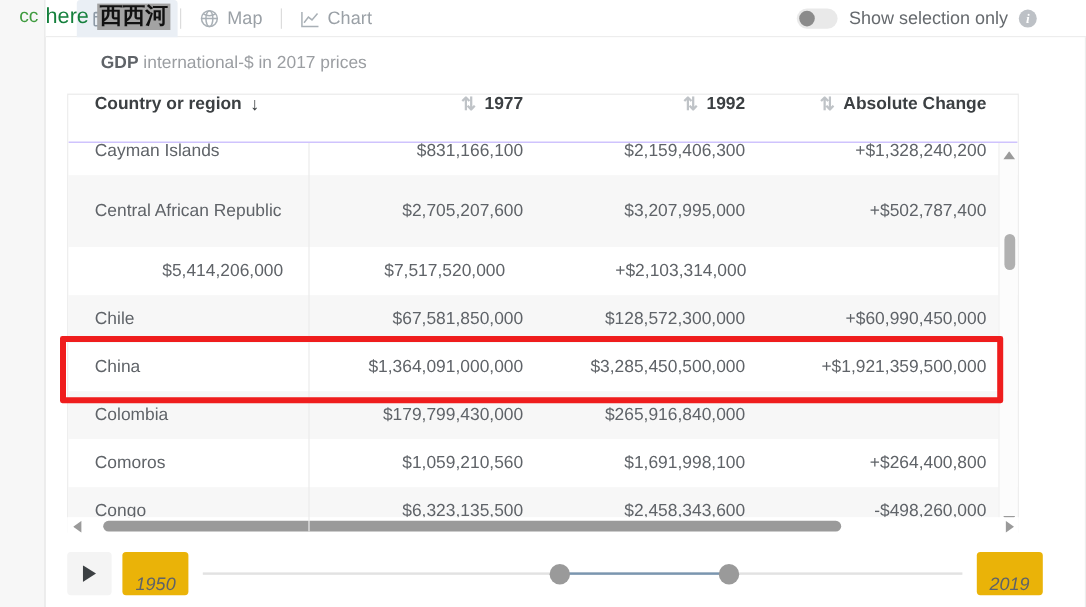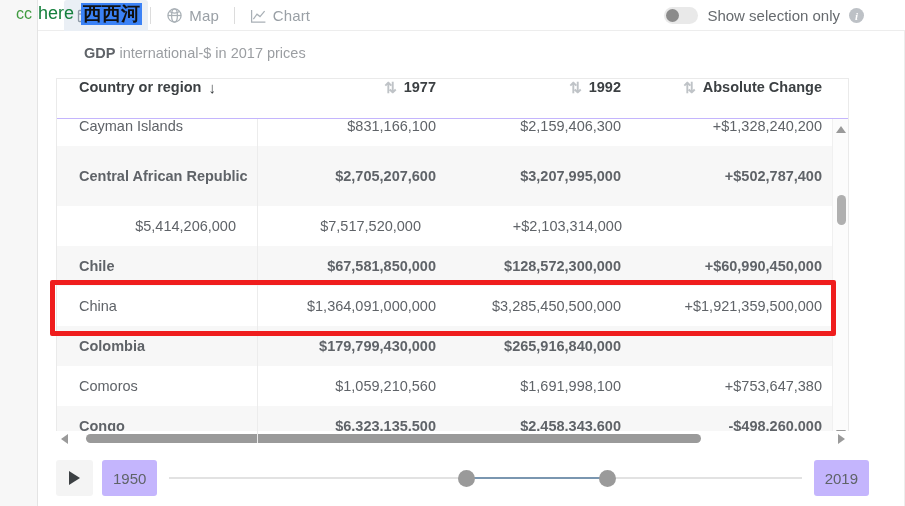--- a/index.html
+++ b/index.html
@@ -40,21 +40,21 @@
   
   .wm {
     position: absolute; left: 0; top: 0; height: 27px;
     display: flex; align-items: center; z-index: 40;
     pointer-events: none;
   }
   .wm-cc   { color: #3f9b3f; font-size: 16px; font-weight: 400; padding-left: 16px; }
   .wm-here { color: #15803d; font-size: 18px; font-weight: 400; padding-left: 6px; }
   .wm-cn {
     color: #111; font-size: 19px; font-weight: 700; margin-left: 7px;
-    background: #3b82f6; padding: 1px 2px 2px 2px; line-height: 1;
+    background: #a3a3a3; padding: 1px 2px 2px 2px; line-height: 1;
     font-family: "DejaVu Sans", sans-serif;
   }
 
   
   .sel-only {
     position: absolute; right: 41px; top: 0; height: 31px;
     display: flex; align-items: center; gap: 9px; justify-content: flex-end;
   }
   .toggle {
     width: 34px; height: 17px; border-radius: 9px; background: #e9e9e9;
@@ -105,21 +105,21 @@
   .sortable { cursor: pointer; }
   .sorticon { color: #bfc3c7; font-size: 15px; line-height: 1; }
   .sorticon.active { color: #3c4043; }
 
   .tbody {
     position: absolute; left: 0; top: 40px; right: 0; bottom: 0;
     overflow: hidden;
   }
   .rows { position: absolute; left: 0; top: -13px; width: 100%; }
   .row { display: flex; align-items: center; min-height: 40px; background: #fff; }
-  .row.alt { background: #f7f7f7; font-weight: bold; }
+  .row.alt { background: #f7f7f7; }
   .row.tall { min-height: 60px; }
   .cell { font-size: 14.5px; color: #5f6368; }
   .cell.c0 { width: 200px; padding-left: 22px; color: #5f6368; }
   .cell.c1 { width: 185px; text-align: right; padding-right: 6px; }
   .cell.c2 { width: 185px; text-align: right; padding-right: 6px; }
   .cell.c3 { width: 205px; text-align: right; padding-right: 10px; }
   .colsep {
     position: absolute; left: 200px; top: 0; bottom: 0; width: 1px;
     background: #ececec; z-index: 1;
   }
@@ -162,23 +162,23 @@
   .timebar {
     position: absolute; left: 56px; top: 458px; width: 813px; height: 40px;
     display: flex; align-items: center;
   }
   .playbtn {
     width: 37px; height: 36px; background: #f4f4f4; border-radius: 3px;
     display: flex; align-items: center; justify-content: center; cursor: pointer; flex: none;
   }
   .yearbox {
     height: 36px; min-width: 52px; padding: 0 11px; margin-left: 9px;
-    background: #c4b5fd; border-radius: 3px;
-    display: flex; align-items: center; justify-content: center;
-    font-size: 15px; color: #5f6368; cursor: pointer; flex: none;
+    background: #eab308; border-radius: 3px;
+    display: flex; align-items: flex-end; justify-content: center;
+    font-size: 15px; color: #5f6368; cursor: pointer; flex: none; font-style: italic;
   }
   .yearbox.right { margin-left: 0; margin-right: 0; }
   .slider { position: relative; flex: 1; height: 36px; margin: 0 12px; }
   .strack { position: absolute; left: 0; right: 0; top: 17px; height: 2px; background: #e2e2e2; }
   .sfill  { position: absolute; top: 17px; height: 2px; background: #7a96b0; left: 47%; right: 30.5%; }
   .shandle {
     position: absolute; top: 10px; width: 17px; height: 17px; border-radius: 50%;
     background: #9a9a9a; cursor: pointer;
   }
   .shandle.lo { left: 45.6%; }
@@ -318,21 +318,21 @@
         <div class="row alt">
           <div class="cell c0">Colombia</div>
           <div class="cell c1">$179,799,430,000</div>
           <div class="cell c2">$265,916,840,000</div>
         </div>
 
         <div class="row">
           <div class="cell c0">Comoros</div>
           <div class="cell c1">$1,059,210,560</div>
           <div class="cell c2">$1,691,998,100</div>
-          <div class="cell c3">+$753,647,380</div>
+          <div class="cell c3">+$264,400,800</div>
         </div>
 
         <div class="row alt">
           <div class="cell c0">Congo</div>
           <div class="cell c1">$6,323,135,500</div>
           <div class="cell c2">$2,458,343,600</div>
           <div class="cell c3">-$498,260,000</div>
         </div>
 
       </div>

